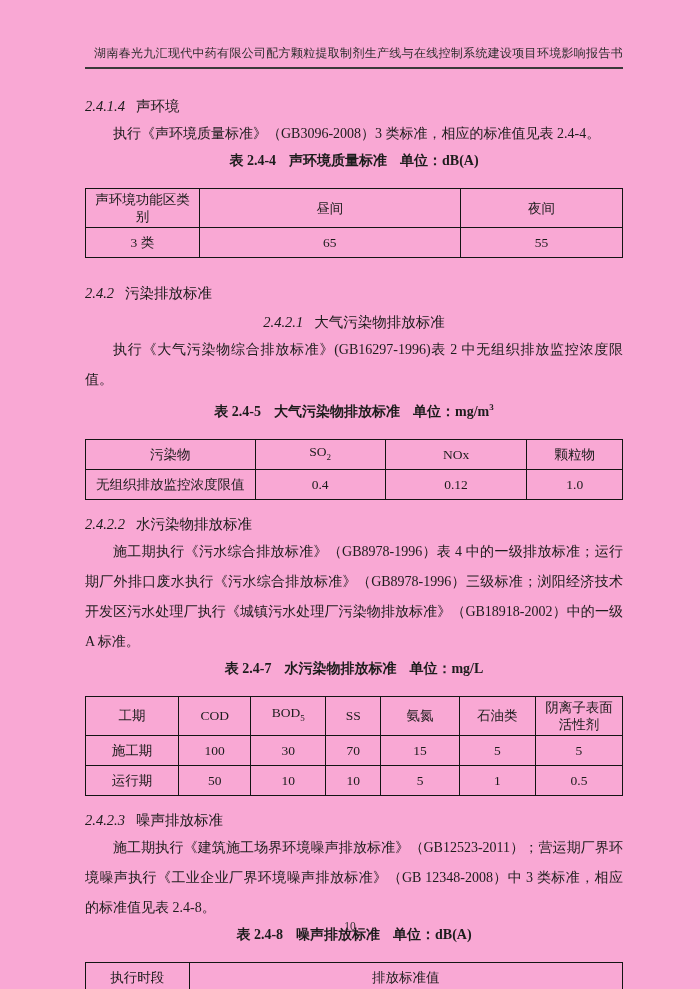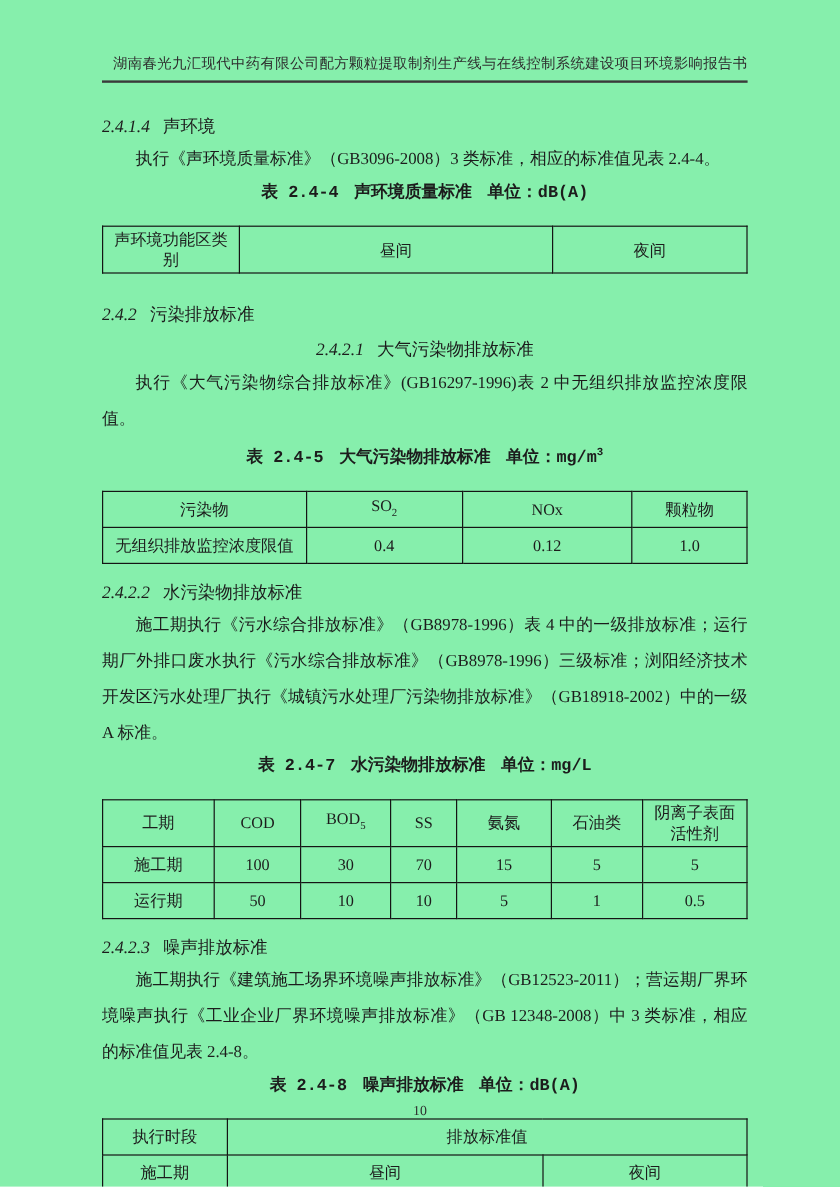--- a/index.html
+++ b/index.html
@@ -1,21 +1,21 @@
 <!DOCTYPE html>
 <html><head>
 <meta charset="utf-8">
 <style>
   html, body { margin: 0; padding: 0; background: #ffffff; }
   .page {
     position: relative;
     width: 700px;
     height: 989px;
     margin: 0 auto;
-    background: #86efac;
+    background: #f9a8d4;
     box-sizing: border-box;
     padding: 0 77px 0 85px;
     overflow: hidden;
     font-family: "Liberation Serif", "DejaVu Serif", serif;
     color: #1c1c1c;
   }
   .doc-header {
     padding-top: 45px;
     padding-bottom: 5px;
     text-align: right;
@@ -42,21 +42,20 @@
     text-align: justify;
     text-indent: 28px;
     margin-top: 3px;
   }
   .caption {
     margin-top: 1px;
     font-size: 14px;
     font-weight: bold;
     text-align: center;
     line-height: 22px;
-    font-family: Liberation Mono, monospace;
   }
   .caption .gap { margin-left: 13px; }
   sub { font-size: 9px; }
   sup { font-size: 9px; }
   table.tbl {
     width: 100%;
     border-collapse: collapse;
     table-layout: fixed;
     font-size: 13.5px;
     margin-top: 16px;
@@ -104,20 +103,25 @@
         <col style="width:21.2%">
         <col style="width:48.6%">
         <col style="width:30.2%">
       </colgroup>
     <tbody>
         <tr>
       <th>声环境功能区类别</th>
       <th>昼间</th>
       <th>夜间</th>
     </tr>
+    <tr>
+      <td>3 类</td>
+      <td>65</td>
+      <td>55</td>
+    </tr>
   </tbody>
     </table>
 
   <h3 class="heading mt-25">
     <span class="num">2.4.2</span><span>污染排放标准</span>
   </h3>
 
   <h3 class="heading mt-9">
     <span class="num">2.4.2.1</span><span>大气污染物排放标准</span>
   </h3>

